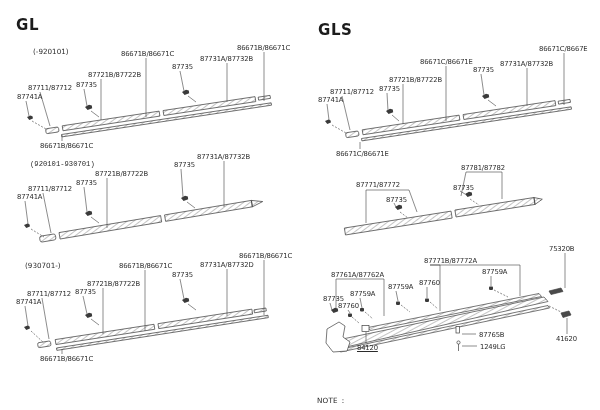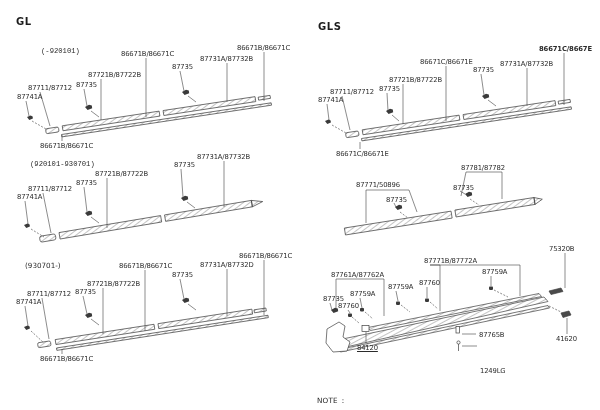--- a/index.html
+++ b/index.html
@@ -1,19 +1,19 @@
 <!DOCTYPE html>
 <html><head>
 <meta charset="utf-8">
 <style>
   html,body{margin:0;padding:0;background:#fff;}
   .page{position:relative;width:600px;height:410px;background:#ffffff;
         font-family:"DejaVu Sans",sans-serif;overflow:hidden;}
   svg.art{position:absolute;left:0;top:0;}
-  .sec-title{position:absolute;font-size:10px;font-weight:700;color:#1c1c1c;
+  .sec-title{position:absolute;font-size:15px;font-weight:700;color:#1c1c1c;
              letter-spacing:.6px;white-space:nowrap;}
   .variant{position:absolute;font-size:7.2px;color:#2b2b2b;white-space:nowrap;}
   .pl{position:absolute;font-size:6.8px;color:#2b2b2b;white-space:nowrap;
       letter-spacing:-.15px;}
   .note-line{position:absolute;font-size:7.2px;color:#222;white-space:nowrap;
              letter-spacing:.2px;word-spacing:1.5px;margin-top:36px;}
 </style>
 </head>
 <body>
 
@@ -190,21 +190,21 @@
       <rect x="348" y="313.5" width="4" height="3.4" rx="0.8"></rect>
       <rect x="396" y="301.5" width="4" height="3.4" rx="0.8"></rect>
       <rect x="425" y="298.5" width="4" height="3.4" rx="0.8"></rect>
       <rect x="489" y="286.5" width="4" height="3.4" rx="0.8"></rect>
     </g>
   </svg>
 
   <span class="sec-title" style="left:16px;top:16px;">GL</span>
   <span class="sec-title" style="left:318px;top:21px;">GLS</span>
 
-  <span class="variant" style="left:41px;top:47px;font-family:Liberation Mono, monospace;">(-920101)</span>
+  <span class="variant" style="left:33px;top:47px;">(-920101)</span>
   <span class="pl" style="left:28px;top:84px;">87711/87712</span>
   <span class="pl" style="left:17px;top:93px;">87741A</span>
   <span class="pl" style="left:76px;top:81px;">87735</span>
   <span class="pl" style="left:88px;top:71px;">87721B/87722B</span>
   <span class="pl" style="left:121px;top:50px;">86671B/86671C</span>
   <span class="pl" style="left:172px;top:63px;">87735</span>
   <span class="pl" style="left:200px;top:55px;">87731A/87732B</span>
   <span class="pl" style="left:237px;top:44px;">86671B/86671C</span>
   <span class="pl" style="left:40px;top:142px;">86671B/86671C</span>
 
@@ -227,38 +227,38 @@
   <span class="pl" style="left:239px;top:252px;">86671B/86671C</span>
   <span class="pl" style="left:40px;top:355px;">86671B/86671C</span>
 
   <span class="pl" style="left:330px;top:88px;">87711/87712</span>
   <span class="pl" style="left:318px;top:96px;">87741A</span>
   <span class="pl" style="left:379px;top:85px;">87735</span>
   <span class="pl" style="left:389px;top:76px;">87721B/87722B</span>
   <span class="pl" style="left:420px;top:58px;">86671C/86671E</span>
   <span class="pl" style="left:473px;top:66px;">87735</span>
   <span class="pl" style="left:500px;top:60px;">87731A/87732B</span>
-  <span class="pl" style="left:539px;top:45px;font-weight:bold;">86671C/8667E</span>
+  <span class="pl" style="left:539px;top:45px;">86671C/8667E</span>
   <span class="pl" style="left:336px;top:150px;">86671C/86671E</span>
 
-  <span class="pl" style="left:356px;top:181px;">87771/50896</span>
+  <span class="pl" style="left:356px;top:181px;">87771/87772</span>
   <span class="pl" style="left:386px;top:196px;">87735</span>
   <span class="pl" style="left:461px;top:164px;">87781/87782</span>
   <span class="pl" style="left:453px;top:184px;">87735</span>
 
   <span class="pl" style="left:549px;top:245px;">75320B</span>
   <span class="pl" style="left:424px;top:257px;">87771B/87772A</span>
   <span class="pl" style="left:482px;top:268px;">87759A</span>
   <span class="pl" style="left:331px;top:271px;">87761A/87762A</span>
   <span class="pl" style="left:419px;top:279px;">87760</span>
   <span class="pl" style="left:388px;top:283px;">87759A</span>
   <span class="pl" style="left:350px;top:290px;">87759A</span>
   <span class="pl" style="left:323px;top:295px;">87735</span>
   <span class="pl" style="left:338px;top:302px;">87760</span>
   <span class="pl" style="left:357px;top:344px;text-decoration:underline;">84120</span>
   <span class="pl" style="left:479px;top:331px;">87765B</span>
-  <span class="pl" style="left:480px;top:343px;margin-top:24px;">1249LG</span>
+  <span class="pl" style="left:480px;top:343px;">1249LG</span>
   <span class="pl" style="left:556px;top:335px;">41620</span>
 
   <span class="note-line" style="left:317px;top:360px;">NOTE :</span>
   <span class="note-line" style="left:338px;top:378px;">* MOULDING ASSY-W/LINE</span>
 
 </div>
 
 </body></html>

